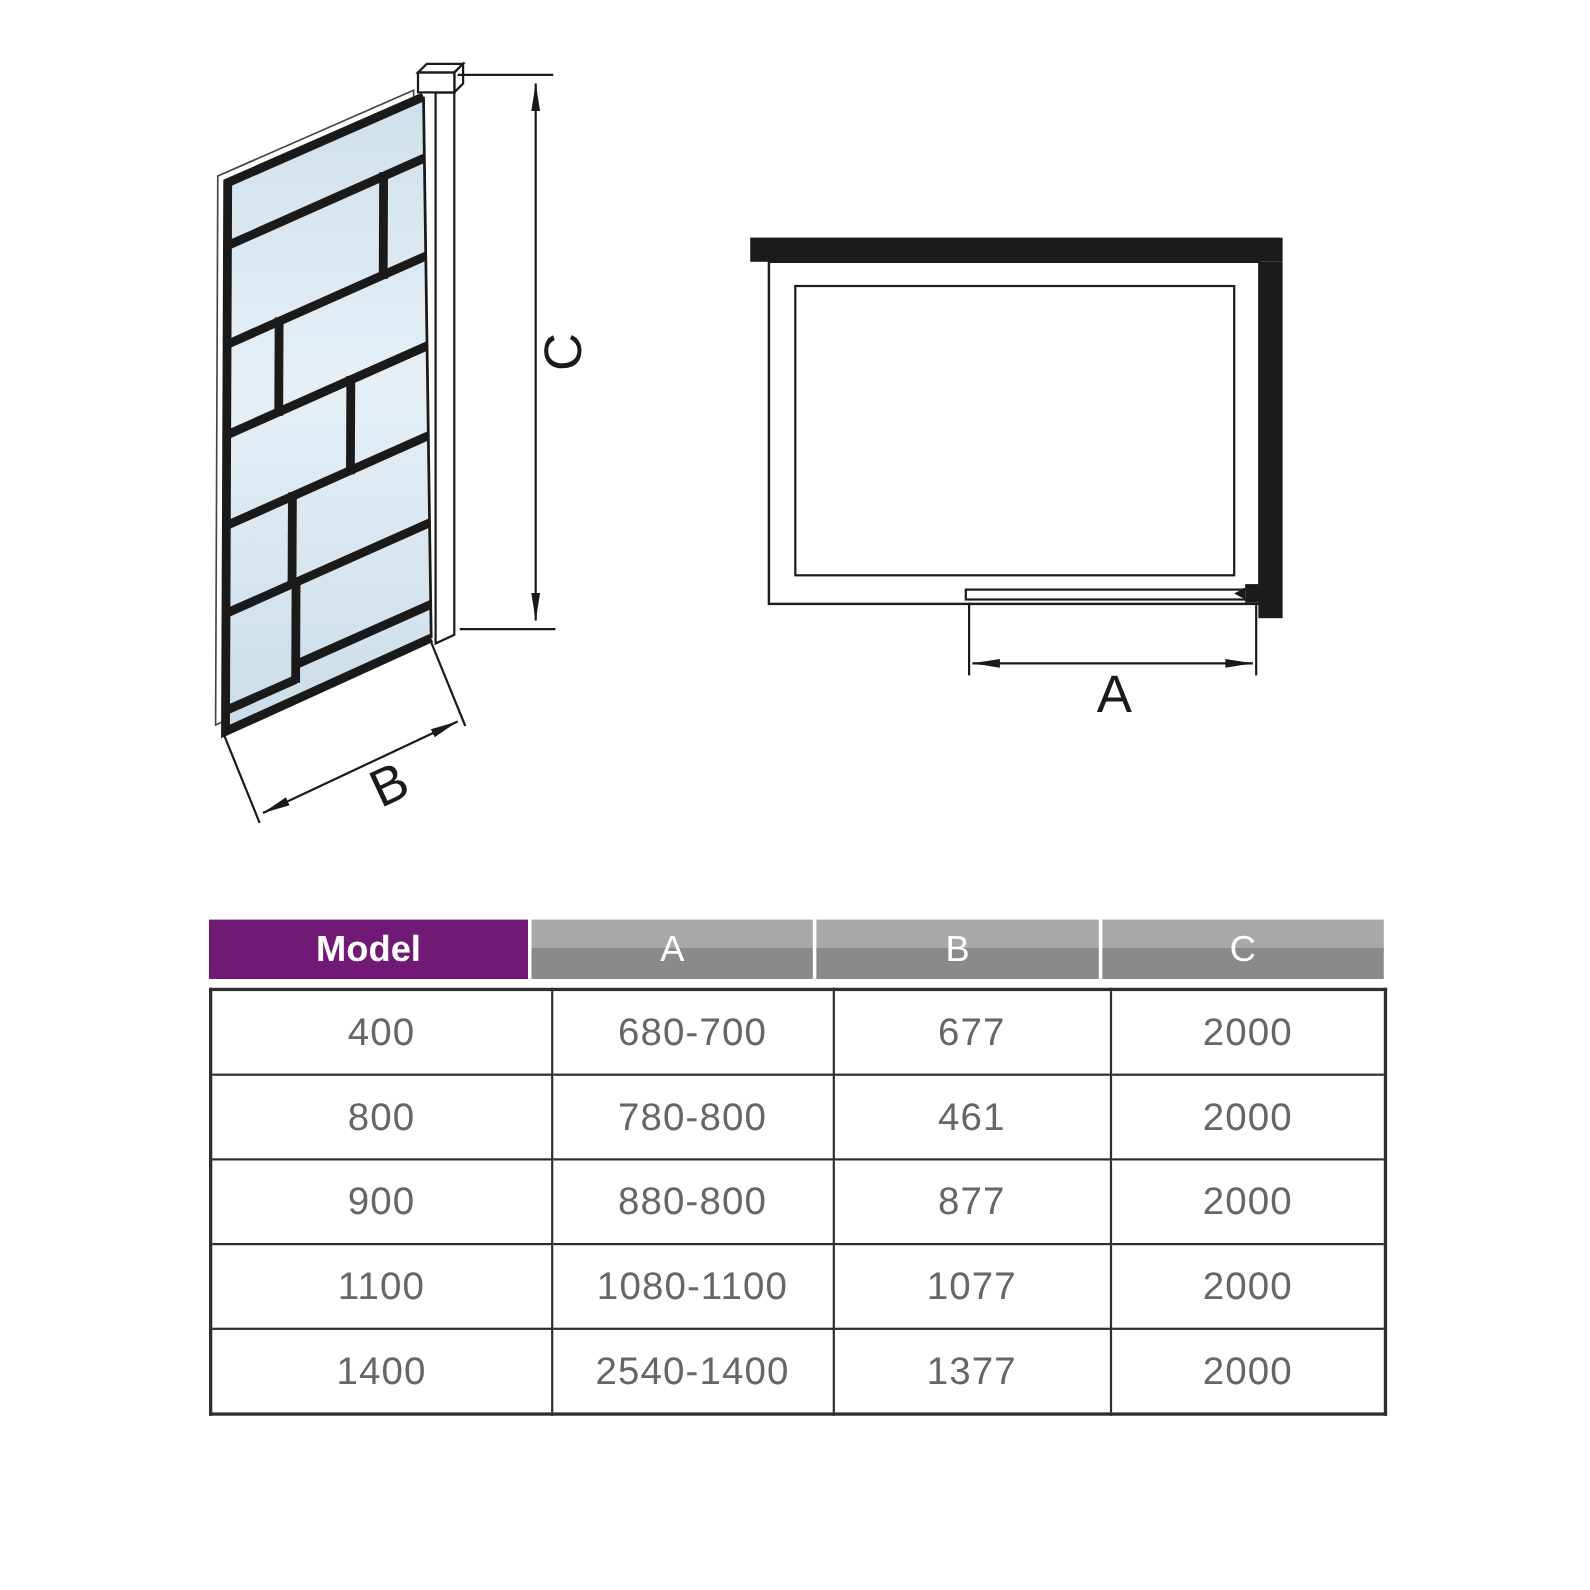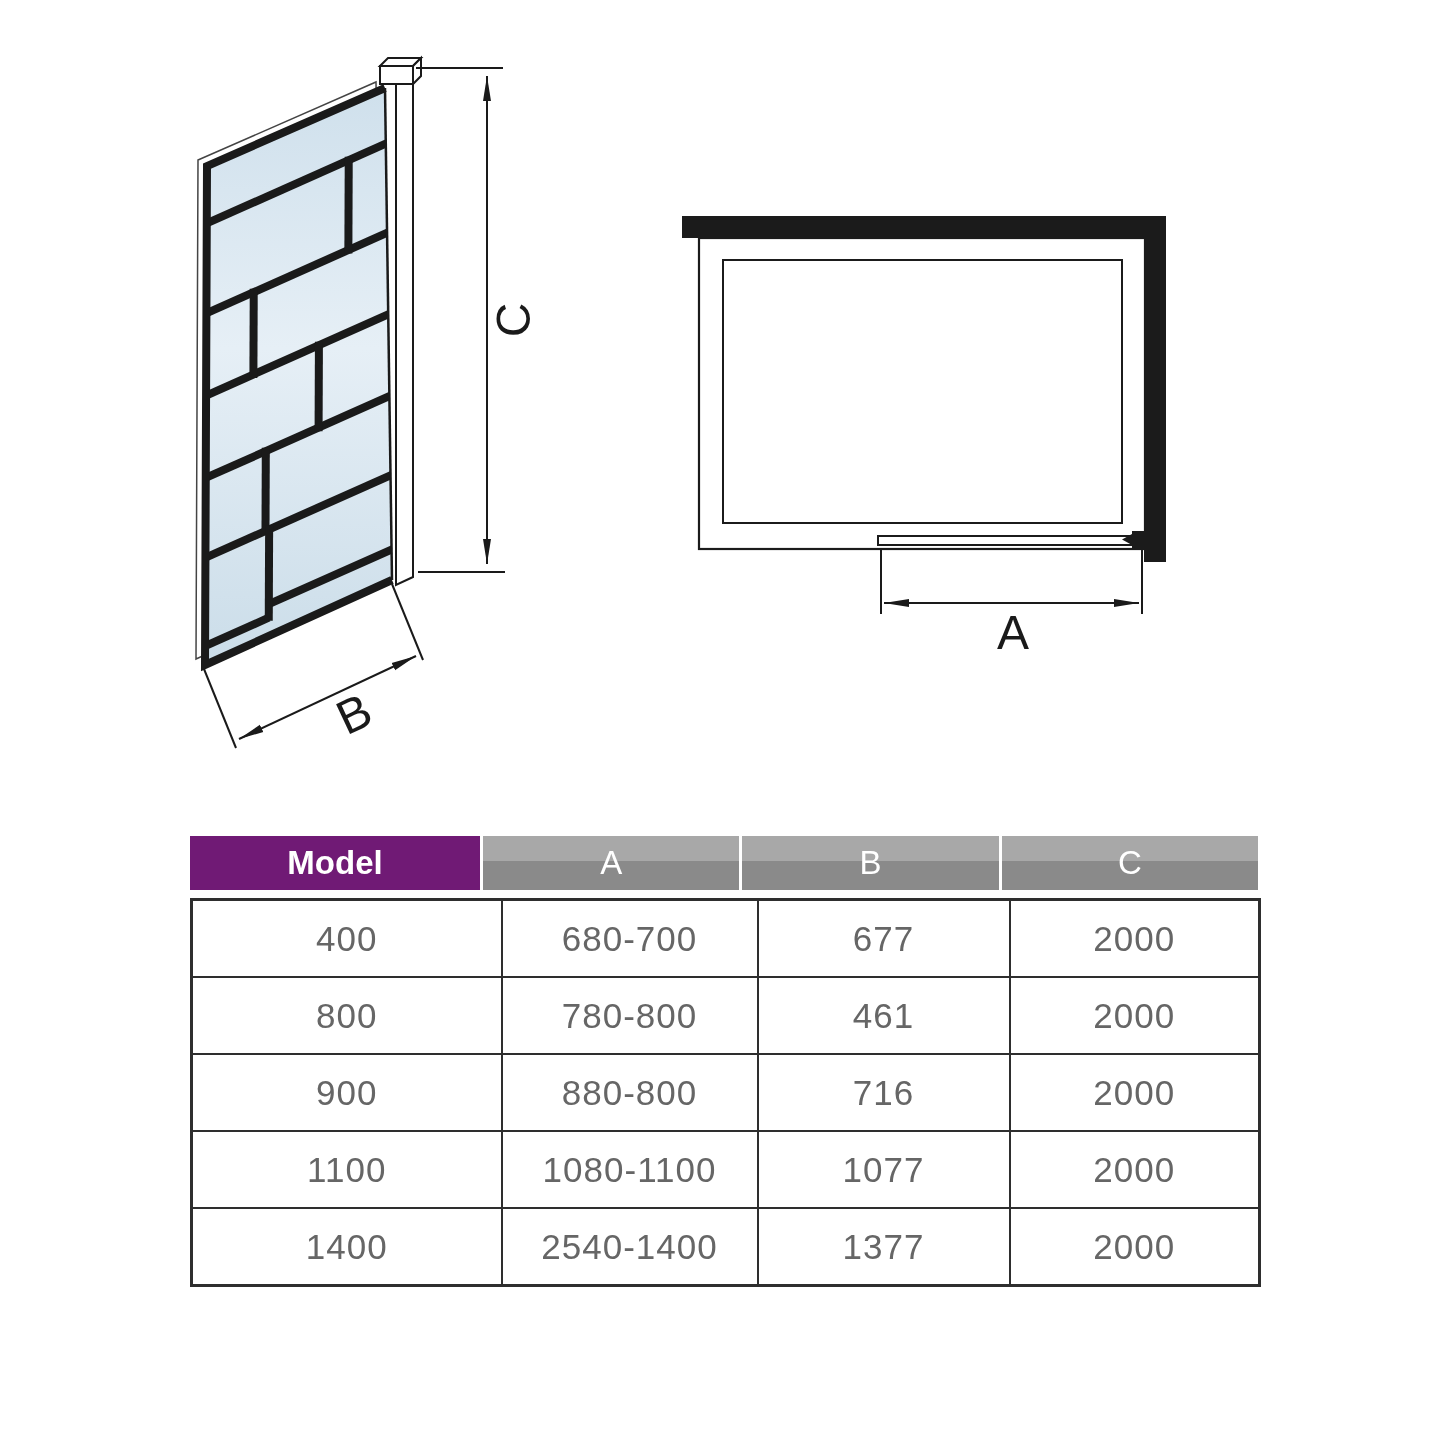--- a/index.html
+++ b/index.html
@@ -140,21 +140,21 @@
         </tr>
         <tr>
           <td>800</td>
           <td>780-800</td>
           <td>461</td>
           <td>2000</td>
         </tr>
         <tr>
           <td>900</td>
           <td>880-800</td>
-          <td>716</td>
+          <td>877</td>
           <td>2000</td>
         </tr>
         <tr>
           <td>1100</td>
           <td>1080-1100</td>
           <td>1077</td>
           <td>2000</td>
         </tr>
         <tr>
           <td>1400</td>

